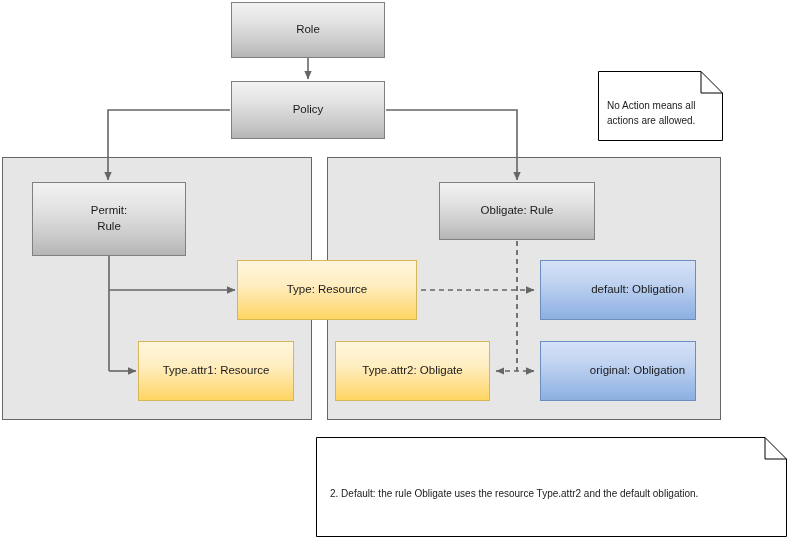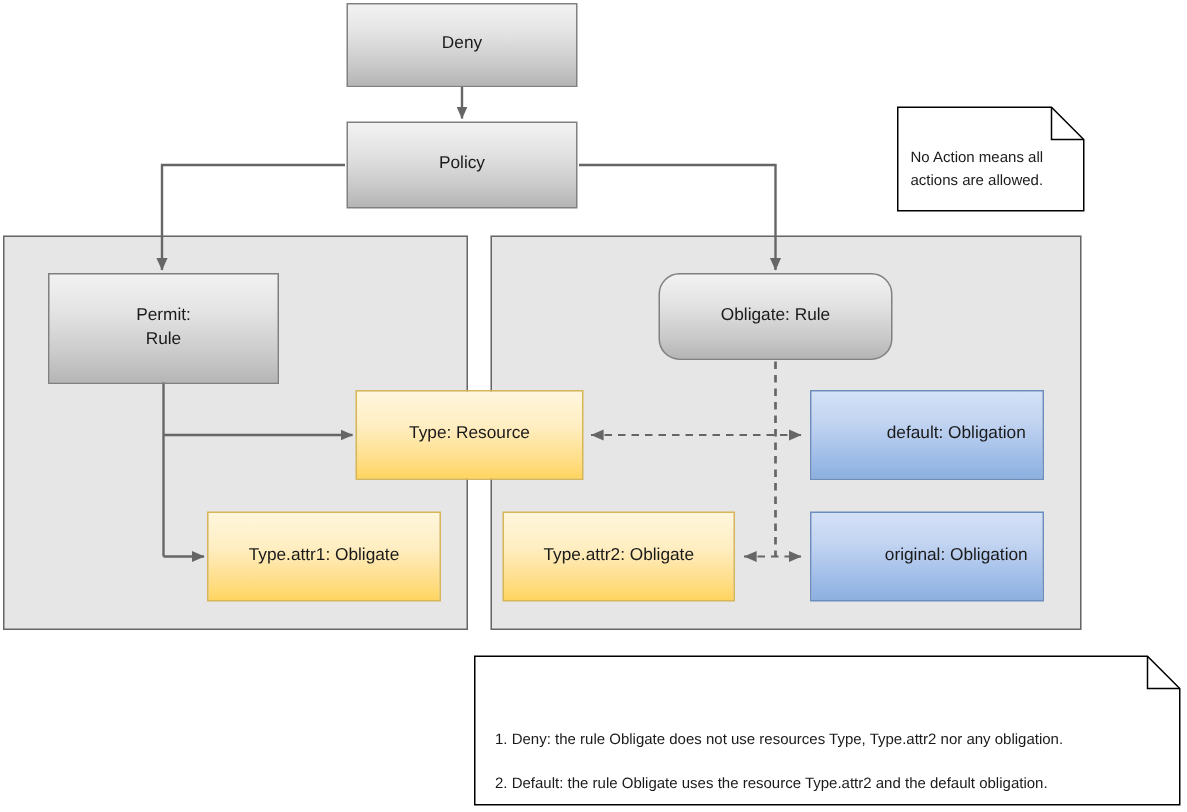--- a/index.html
+++ b/index.html
@@ -127,32 +127,32 @@
     <g>
       <path d="M394,290 L534,290" stroke="#666666" stroke-width="1.4" fill="none" stroke-dasharray="5,4" marker-start="url(#arrow-start)" marker-end="url(#arrow-end)"></path>
     </g>
 
       original: Obligation --&gt;
     <g>
       <path d="M496,371 L534,371" stroke="#666666" stroke-width="1.4" fill="none" stroke-dasharray="5,4" marker-start="url(#arrow-start)" marker-end="url(#arrow-end)"></path>
     </g>
   </svg>
 
-  <div class="node gray-node" style="left:231px; top:2px; width:154px; height:56px;">Deny</div>
+  <div class="node gray-node" style="left:231px; top:2px; width:154px; height:56px;">Role</div>
 
   <div class="node gray-node" style="left:231px; top:81px; width:154px; height:58px;text-align:right;">Policy</div>
 
   <div class="node gray-node" style="left:32px; top:182px; width:154px; height:74px;">Permit:
 Rule</div>
 
-  <div class="node gray-node" style="left:439px; top:182px; width:156px; height:58px;border-radius:14px;">Obligate: Rule</div>
+  <div class="node gray-node" style="left:439px; top:182px; width:156px; height:58px;">Obligate: Rule</div>
 
-  <div class="node yellow-node" style="left:237px; top:260px; width:152px; height:60px;">Type: Resource</div>
+  <div class="node yellow-node" style="left:237px; top:260px; width:180px; height:60px;">Type: Resource</div>
 
-  <div class="node yellow-node" style="left:138px; top:341px; width:156px; height:60px;">Type.attr1: Obligate</div>
+  <div class="node yellow-node" style="left:138px; top:341px; width:156px; height:60px;">Type.attr1: Resource</div>
 
   <div class="node yellow-node" style="left:335px; top:341px; width:155px; height:60px;">Type.attr2: Obligate</div>
 
   <div class="node blue-node" style="left:540px; top:260px; width:156px; height:60px;">default: Obligation</div>
 
   <div class="node blue-node" style="left:540px; top:341px; width:156px; height:60px;">original: Obligation</div>
 
   <div class="note" style="left:598px; top:71px; width:125px; height:70px;">
     <svg viewBox="0 0 125 70" preserveAspectRatio="none">
       <path d="M0.5,0.5 L103,0.5 L124.5,22 L124.5,69.5 L0.5,69.5 Z" fill="#ffffff" stroke="#000000" stroke-width="1"></path>
@@ -161,20 +161,19 @@
     <div class="note-text" style="left:9px; top:28px; width:108px;">No Action means all
 actions are allowed.</div>
   </div>
 
   <div class="note" style="left:316px; top:437px; width:471px; height:100px;">
     <svg viewBox="0 0 471 100" preserveAspectRatio="none">
       <path d="M0.5,0.5 L449,0.5 L470.5,22 L470.5,99.5 L0.5,99.5 Z" fill="#ffffff" stroke="#000000" stroke-width="1"></path>
       <path d="M449,0.5 L449,22 L470.5,22" fill="none" stroke="#000000" stroke-width="1"></path>
     </svg>
     <ul class="note-text legend-list" style="left:14px; top:35px; width:450px;">
-      <li>1. Deny: the rule Obligate does not use resources Type, Type.attr2 nor any obligation.</li>
       <li>2. Default: the rule Obligate uses the resource Type.attr2 and the default obligation.</li>
       
       
     </ul>
   </div>
 
 </div>
 
 </body></html>

